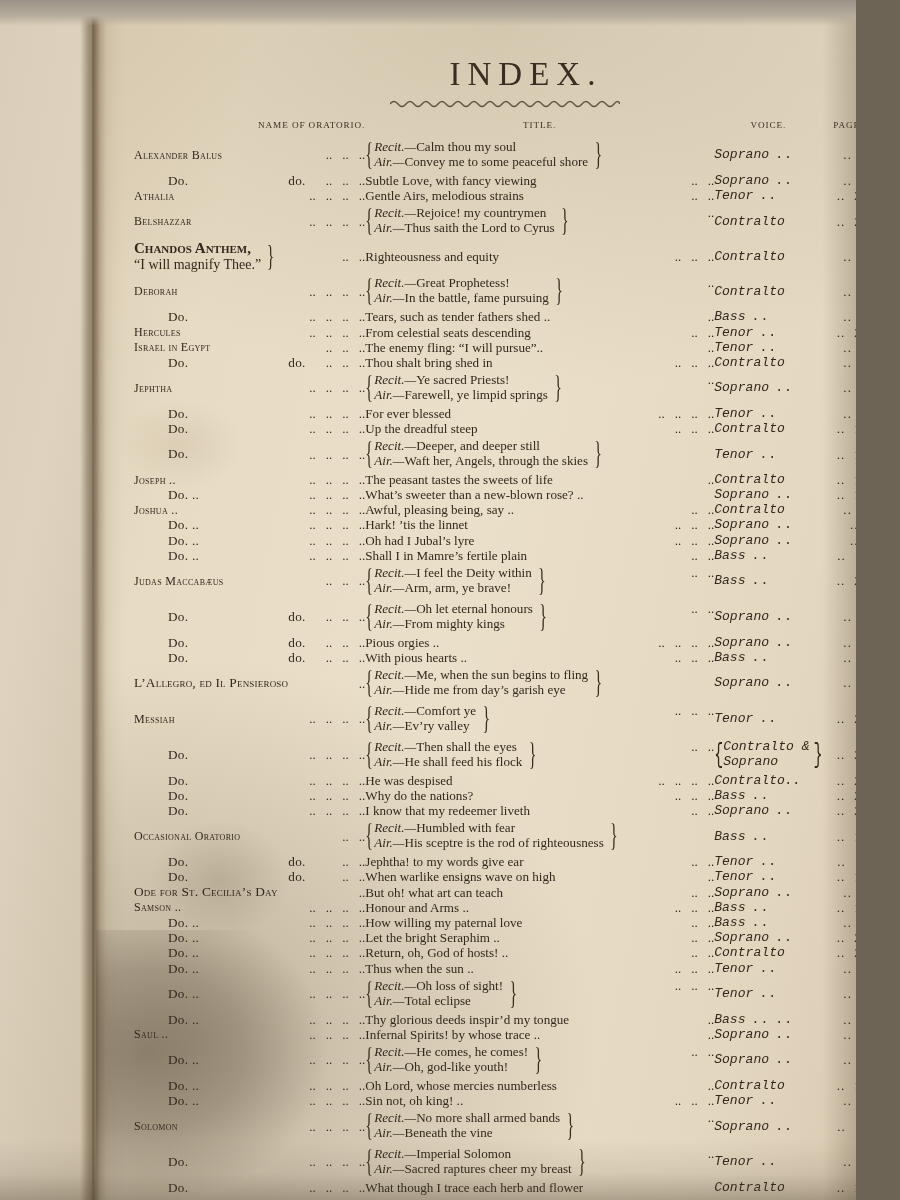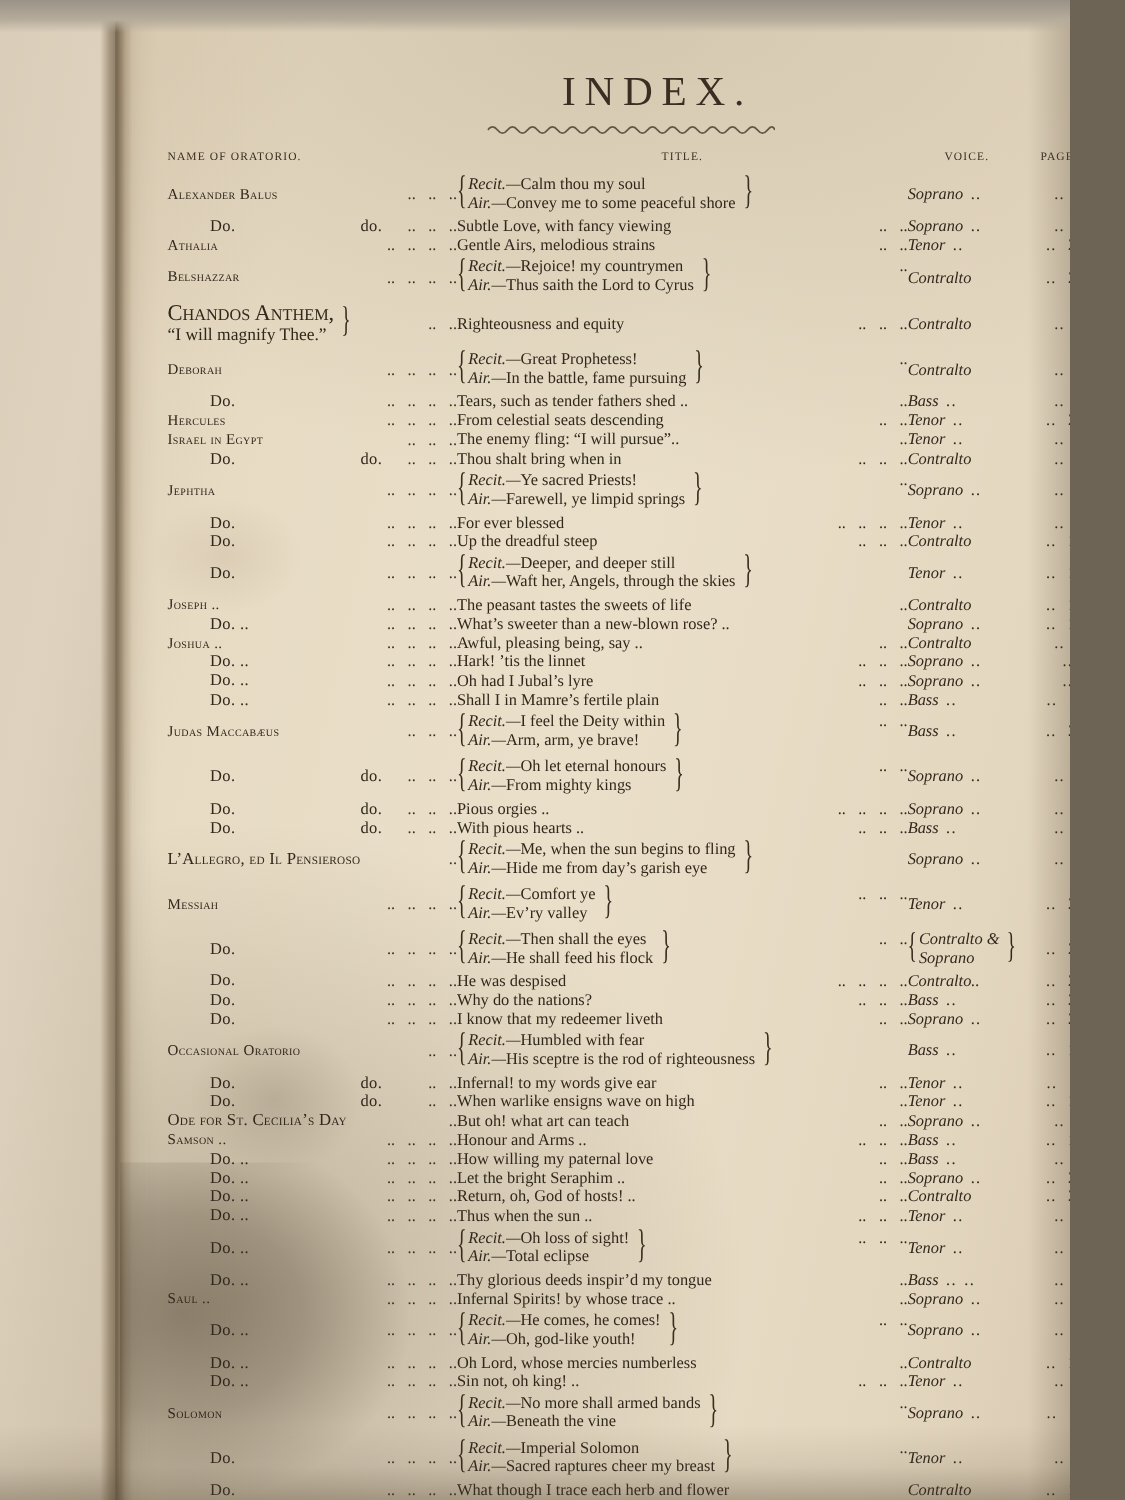--- a/index.html
+++ b/index.html
@@ -166,21 +166,21 @@
 
   table.index th {
     font-weight: 400;
     font-size: 9.2px;
     letter-spacing: 0.9px;
     text-transform: uppercase;
     padding: 0 0 7px 0;
     color: #3c3124;
     vertical-align: bottom;
   }
-  th.th-name   { text-align: left; width: 232px; padding-right: 10px;}
+  th.th-name   { text-align: right; width: 232px; padding-right: 10px;}
   th.th-title  { width: 378px; }
   th.th-voice  { text-align: center; width: 86px; }
   th.th-page   { text-align: center; width: 44px; }
 
   table.index td {
     padding: 0;
     vertical-align: middle;
     line-height: 1.00;
   }
 
@@ -262,20 +262,21 @@
   .pair .brace-r { right: 0; }
   .pair .line { display: block; }
 
   
   td.c-voice {
     width: 96px;
     font-style: italic;
     font-size: 13.1px;
     white-space: nowrap;
     padding-left: 4px;
+    font-family: Liberation Mono, monospace;
   }
   .voice-wrap { display: flex; align-items: center; }
   .voice-name { white-space: nowrap; }
   .voice-dots { padding-left: 6px; letter-spacing: 1px; font-style: normal; }
   .voice-pair {
     position: relative;
     display: inline-block;
     padding-left: 9px; padding-right: 13px;
     line-height: 1.14;
   }
@@ -418,21 +419,21 @@
               <td class="c-voice">
                 <span class="voice-wrap">
                   <span class="voice-name">Contralto</span>
                 </span>
               </td>
               <td class="c-page"><span class="pg-dots">..</span><span>225</span></td>
             </tr>
             <tr class="row">
               <td class="c-name">
                 <div class="name-inner">
-                  <span class="name-brace"><span style="font-variant:small-caps;font-size:18px;">Chandos Anthem,</span><br><span>“I will magnify Thee.”</span><span class="brace-r">}</span></span>
+                  <span class="name-brace"><span style="font-variant:small-caps;font-size:15px;font-weight:bold;">Chandos Anthem,</span><br><span>“I will magnify Thee.”</span><span class="brace-r">}</span></span>
                   <span class="leader"><span class="dots2">..</span><span class="dots2">..</span></span>
                 </div>
               </td>
               <td class="c-title">
                 <span class="ti-line">
                   <span class="ti-text">Righteousness and equity</span>
                   <span class="ti-fill"><span class="dots2">..</span><span class="dots2">..</span><span class="dots2">..</span></span>
                 </span>
               </td>
               <td class="c-voice">
@@ -533,21 +534,21 @@
             <tr class="row">
               <td class="c-name">
                 <div class="name-inner">
                   <span class="nm plain indent">Do.</span>
                   <span class="nm plain sub">do.</span>
                   <span class="leader"><span class="dots2">..</span><span class="dots2">..</span><span class="dots2">..</span></span>
                 </div>
               </td>
               <td class="c-title">
                 <span class="ti-line">
-                  <span class="ti-text">Thou shalt bring when in</span>
+                  <span class="ti-text">Thou shalt bring shed in</span>
                   <span class="ti-fill"><span class="dots2">..</span><span class="dots2">..</span><span class="dots2">..</span></span>
                 </span>
               </td>
               <td class="c-voice">
                 <span class="voice-wrap">
                   <span class="voice-name">Contralto</span>
                 </span>
               </td>
               <td class="c-page"><span class="pg-dots">..</span><span>58</span></td>
             </tr>
@@ -1038,21 +1039,21 @@
             <tr class="row">
               <td class="c-name">
                 <div class="name-inner">
                   <span class="nm plain indent">Do.</span>
                   <span class="nm plain sub">do.</span>
                   <span class="leader"><span class="dots2">..</span><span class="dots2">..</span></span>
                 </div>
               </td>
               <td class="c-title">
                 <span class="ti-line">
-                  <span class="ti-text">Infernal! to my words give ear</span>
+                  <span class="ti-text">Jephtha! to my words give ear</span>
                   <span class="ti-fill"><span class="dots2">..</span><span class="dots2">..</span></span>
                 </span>
               </td>
               <td class="c-voice">
                 <span class="voice-wrap">
                   <span class="voice-name">Tenor</span>
                   <span class="voice-dots">..</span>
                 </span>
               </td>
               <td class="c-page"><span class="pg-dots">..</span><span>117</span></td>

